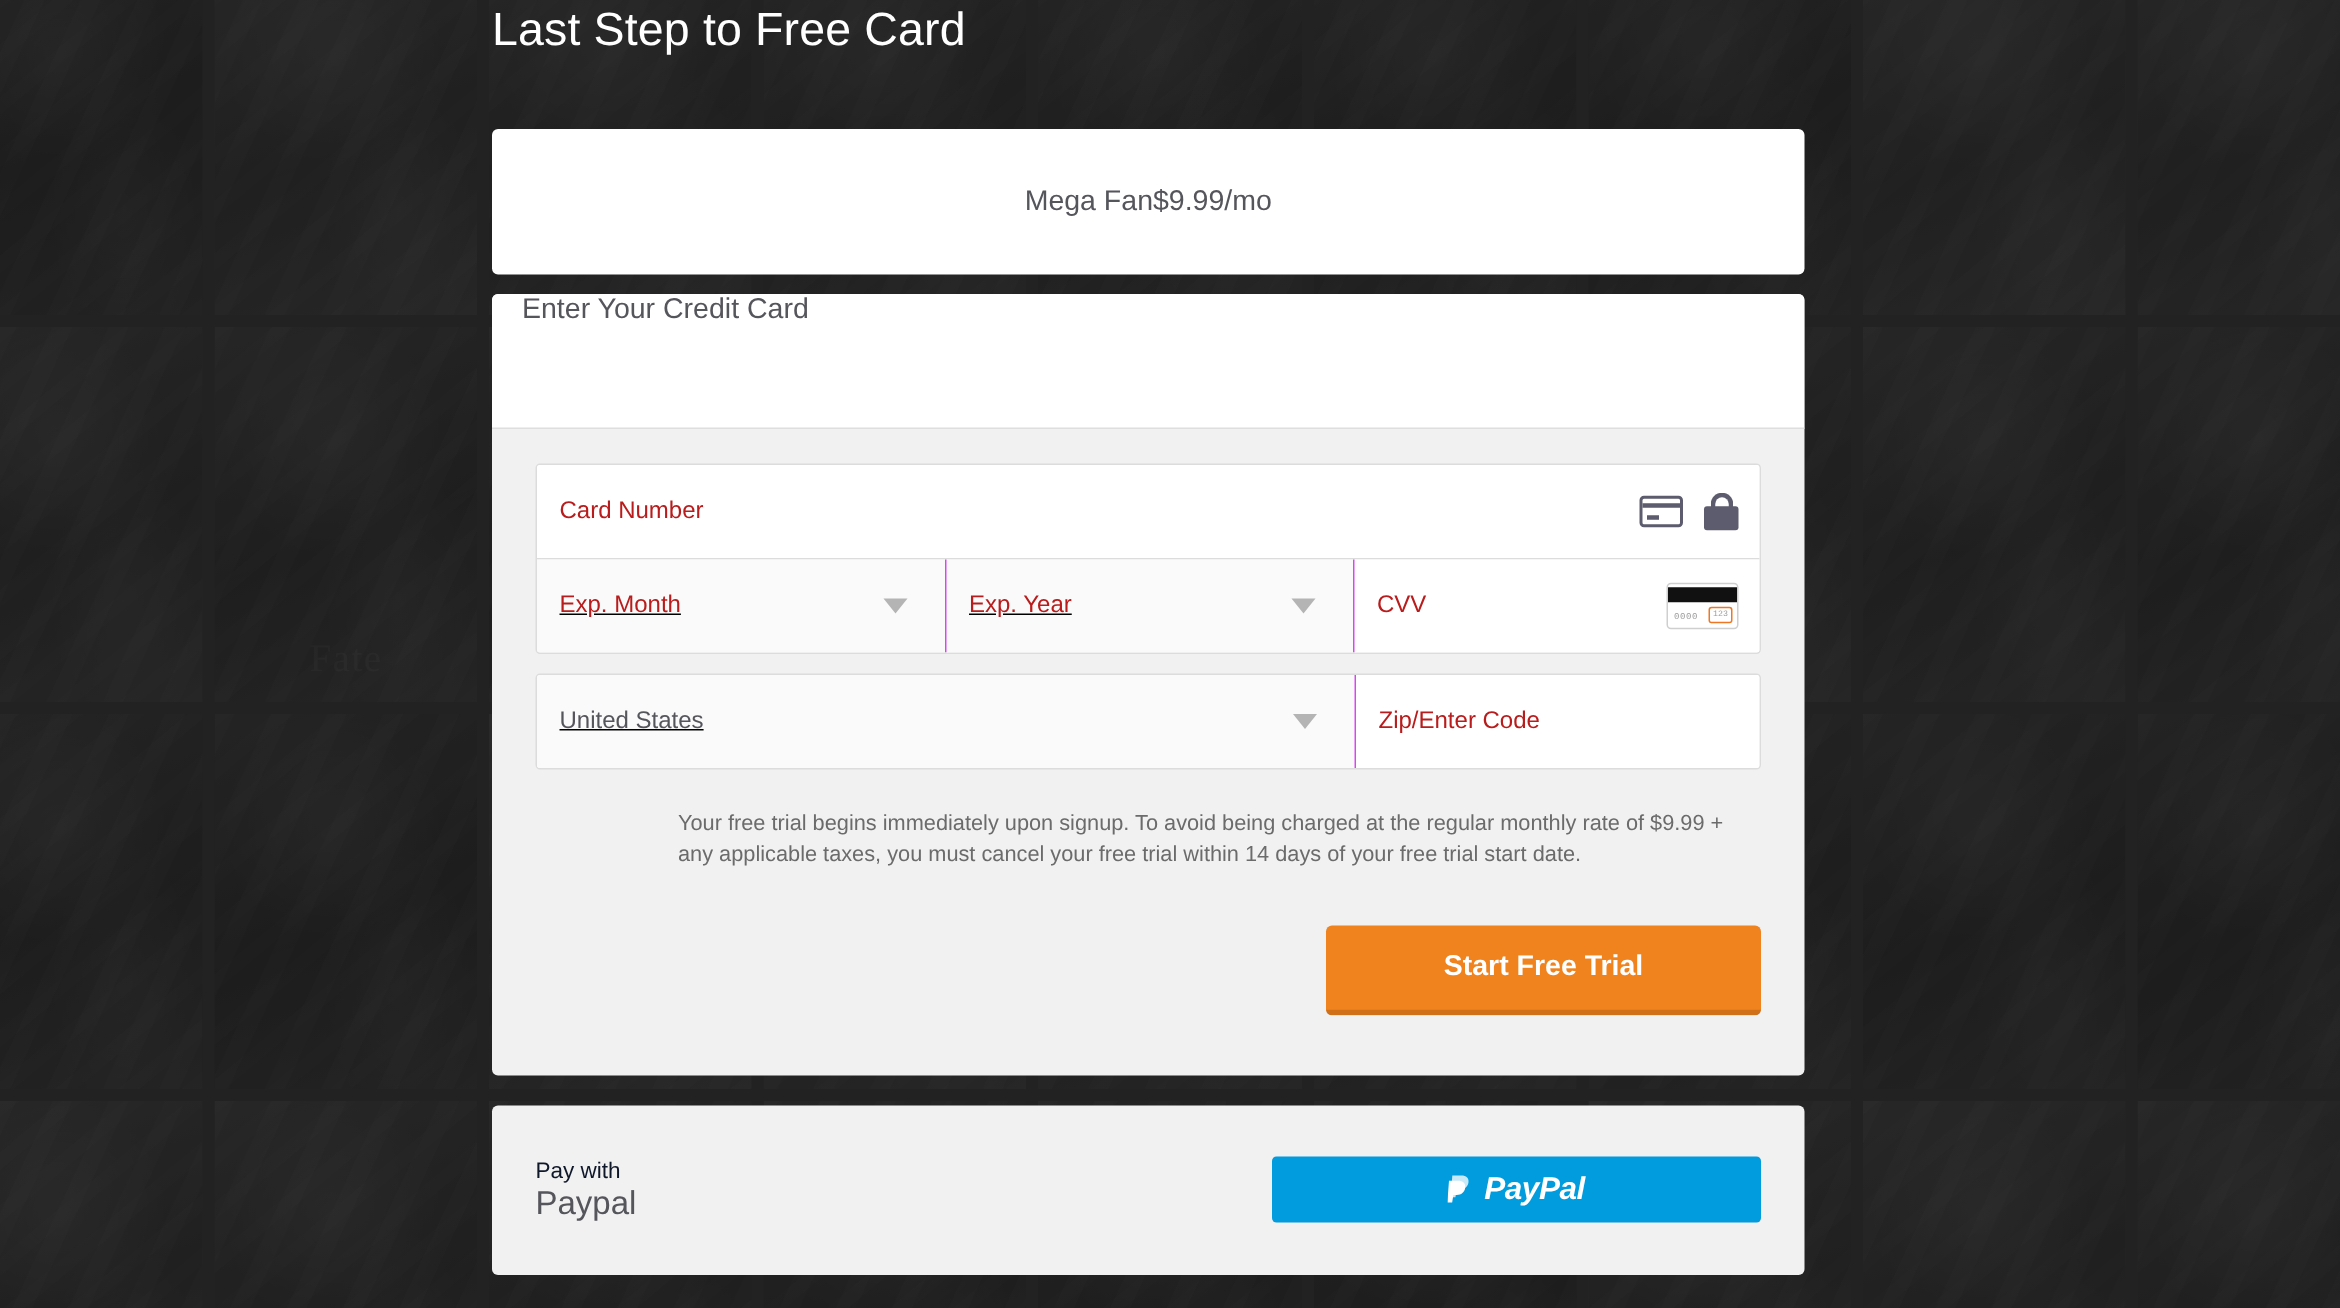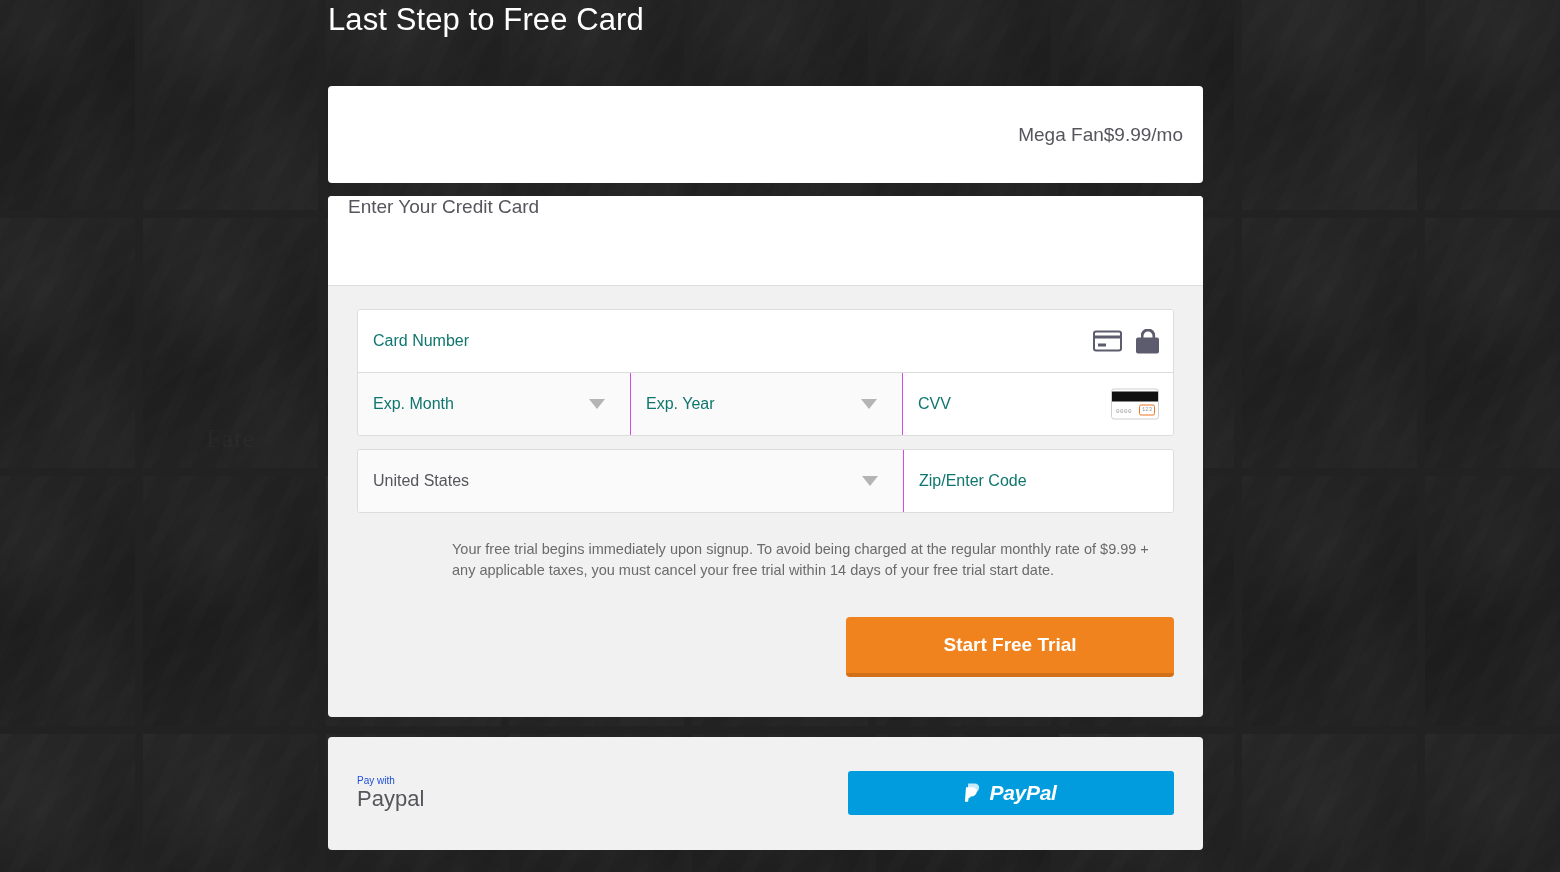--- a/index.html
+++ b/index.html
@@ -87,21 +87,21 @@
   }
 
   
   .plan-card {
     margin-top: 51px;
     background: #ffffff;
     border-radius: 4px;
     height: 97px;
     display: flex;
     align-items: center;
-    justify-content: flex-end;
+    justify-content: center;
     padding: 0 20px;
   }
   .plan-name { font-size: 19px; color: #55555c; }
   .plan-price { font-size: 19px; color: #55555c; }
 
   
   .cc-card {
     margin-top: 13px;
     background: #f1f1f1;
     border-radius: 4px;
@@ -133,24 +133,24 @@
     height: 62px;
     display: flex;
     align-items: center;
     position: relative;
     background: #ffffff;
     padding: 0 15px;
     flex: 1;
     min-width: 0;
   }
   .field + .field { border-left: 1px solid #d946ef; }
-  .field.select { background: #fafafa; }
+  .field.select { background: #fafafa; text-decoration: underline; }
   .field .ph {
     font-size: 16px;
-    color: #0f766e;
+    color: #b91c1c;
   }
   .field .val {
     font-size: 16px;
     color: #55555c;
   }
   .caret {
     position: absolute;
     right: 25px; top: 50%;
     transform: translateY(-50%);
     width: 0; height: 0;
@@ -267,21 +267,21 @@
     padding-right: 2px;
   }
 
   
   .btn-row {
     display: flex;
     justify-content: flex-end;
     padding: 21px 0 40px 0;
   }
   .btn-start {
-    width: 328px;
+    width: 290px;
     height: 60px;
     background: #f0831e;
     border: none;
     border-bottom: 4px solid #d0711a;
     border-radius: 4px;
     color: #ffffff;
     font-size: 19px;
     font-weight: bold;
     cursor: pointer;
     font-family: "Liberation Sans", sans-serif;
@@ -292,21 +292,21 @@
     margin-top: 20px;
     background: #f1f1f1;
     border-radius: 4px;
     height: 113px;
     display: flex;
     align-items: center;
     justify-content: space-between;
     padding: 0 29px 0 29px;
   }
   .pp-left { line-height: 1.15; }
-  .pp-paywith { font-size: 10px; color: #1d4ed8; display: block; }
+  .pp-paywith { font-size: 15px; color: #0f172a; display: block; }
   .pp-name { font-size: 22px; color: #55555c; display: block; }
   .btn-paypal {
     width: 326px;
     height: 44px;
     background: #009cde;
     border: none;
     border-radius: 3px;
     display: flex;
     align-items: center;
     justify-content: center;

